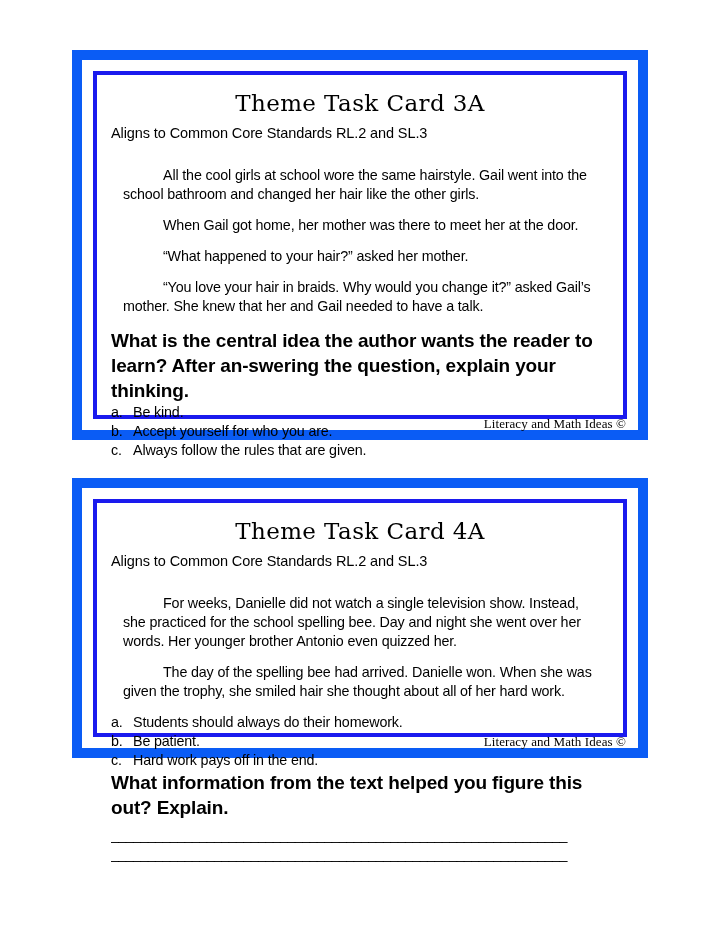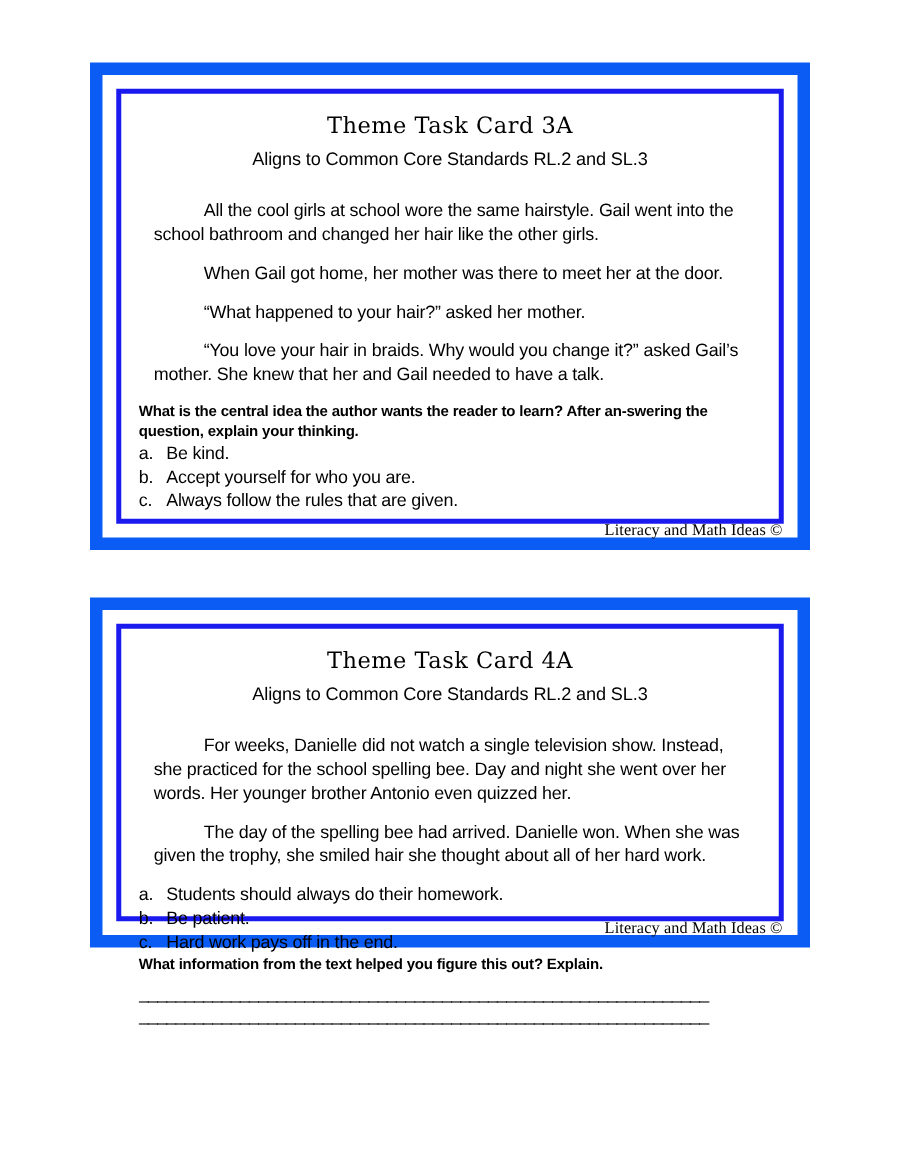--- a/index.html
+++ b/index.html
@@ -50,47 +50,46 @@
     color: #000000;
     letter-spacing: .1px;
     white-space: nowrap;
     text-align: center;
   }
 
   
   .card-title {
     text-align: center;
     font-family: "DejaVu Serif", serif;
-    font-size: 18px;
+    font-size: 23px;
     font-weight: 400;
     letter-spacing: .4px;
     margin: 6px 0 0 0;
     line-height: 1.1;
   }
   .card-subtitle {
-    text-align: center;
     font-size: 14.5px;
     font-weight: 400;
     margin: 9px 0 0 0;
     line-height: 1.2;
     letter-spacing: -.1px;
   }
 
   .body-block { margin-top: 11px; }
 
   .para {
     font-size: 14.3px;
     line-height: 1.33;
     margin: 12px;
     text-indent: 40px;
     letter-spacing: -.15px;
   }
 
   .question {
-    font-size: 12px;
+    font-size: 19px;
     font-weight: bold;
     line-height: 1.33;
     margin: 0;
     letter-spacing: -.15px;
   }
 
   .choice {
     font-size: 14.3px;
     line-height: 1.33;
     margin: 0;

